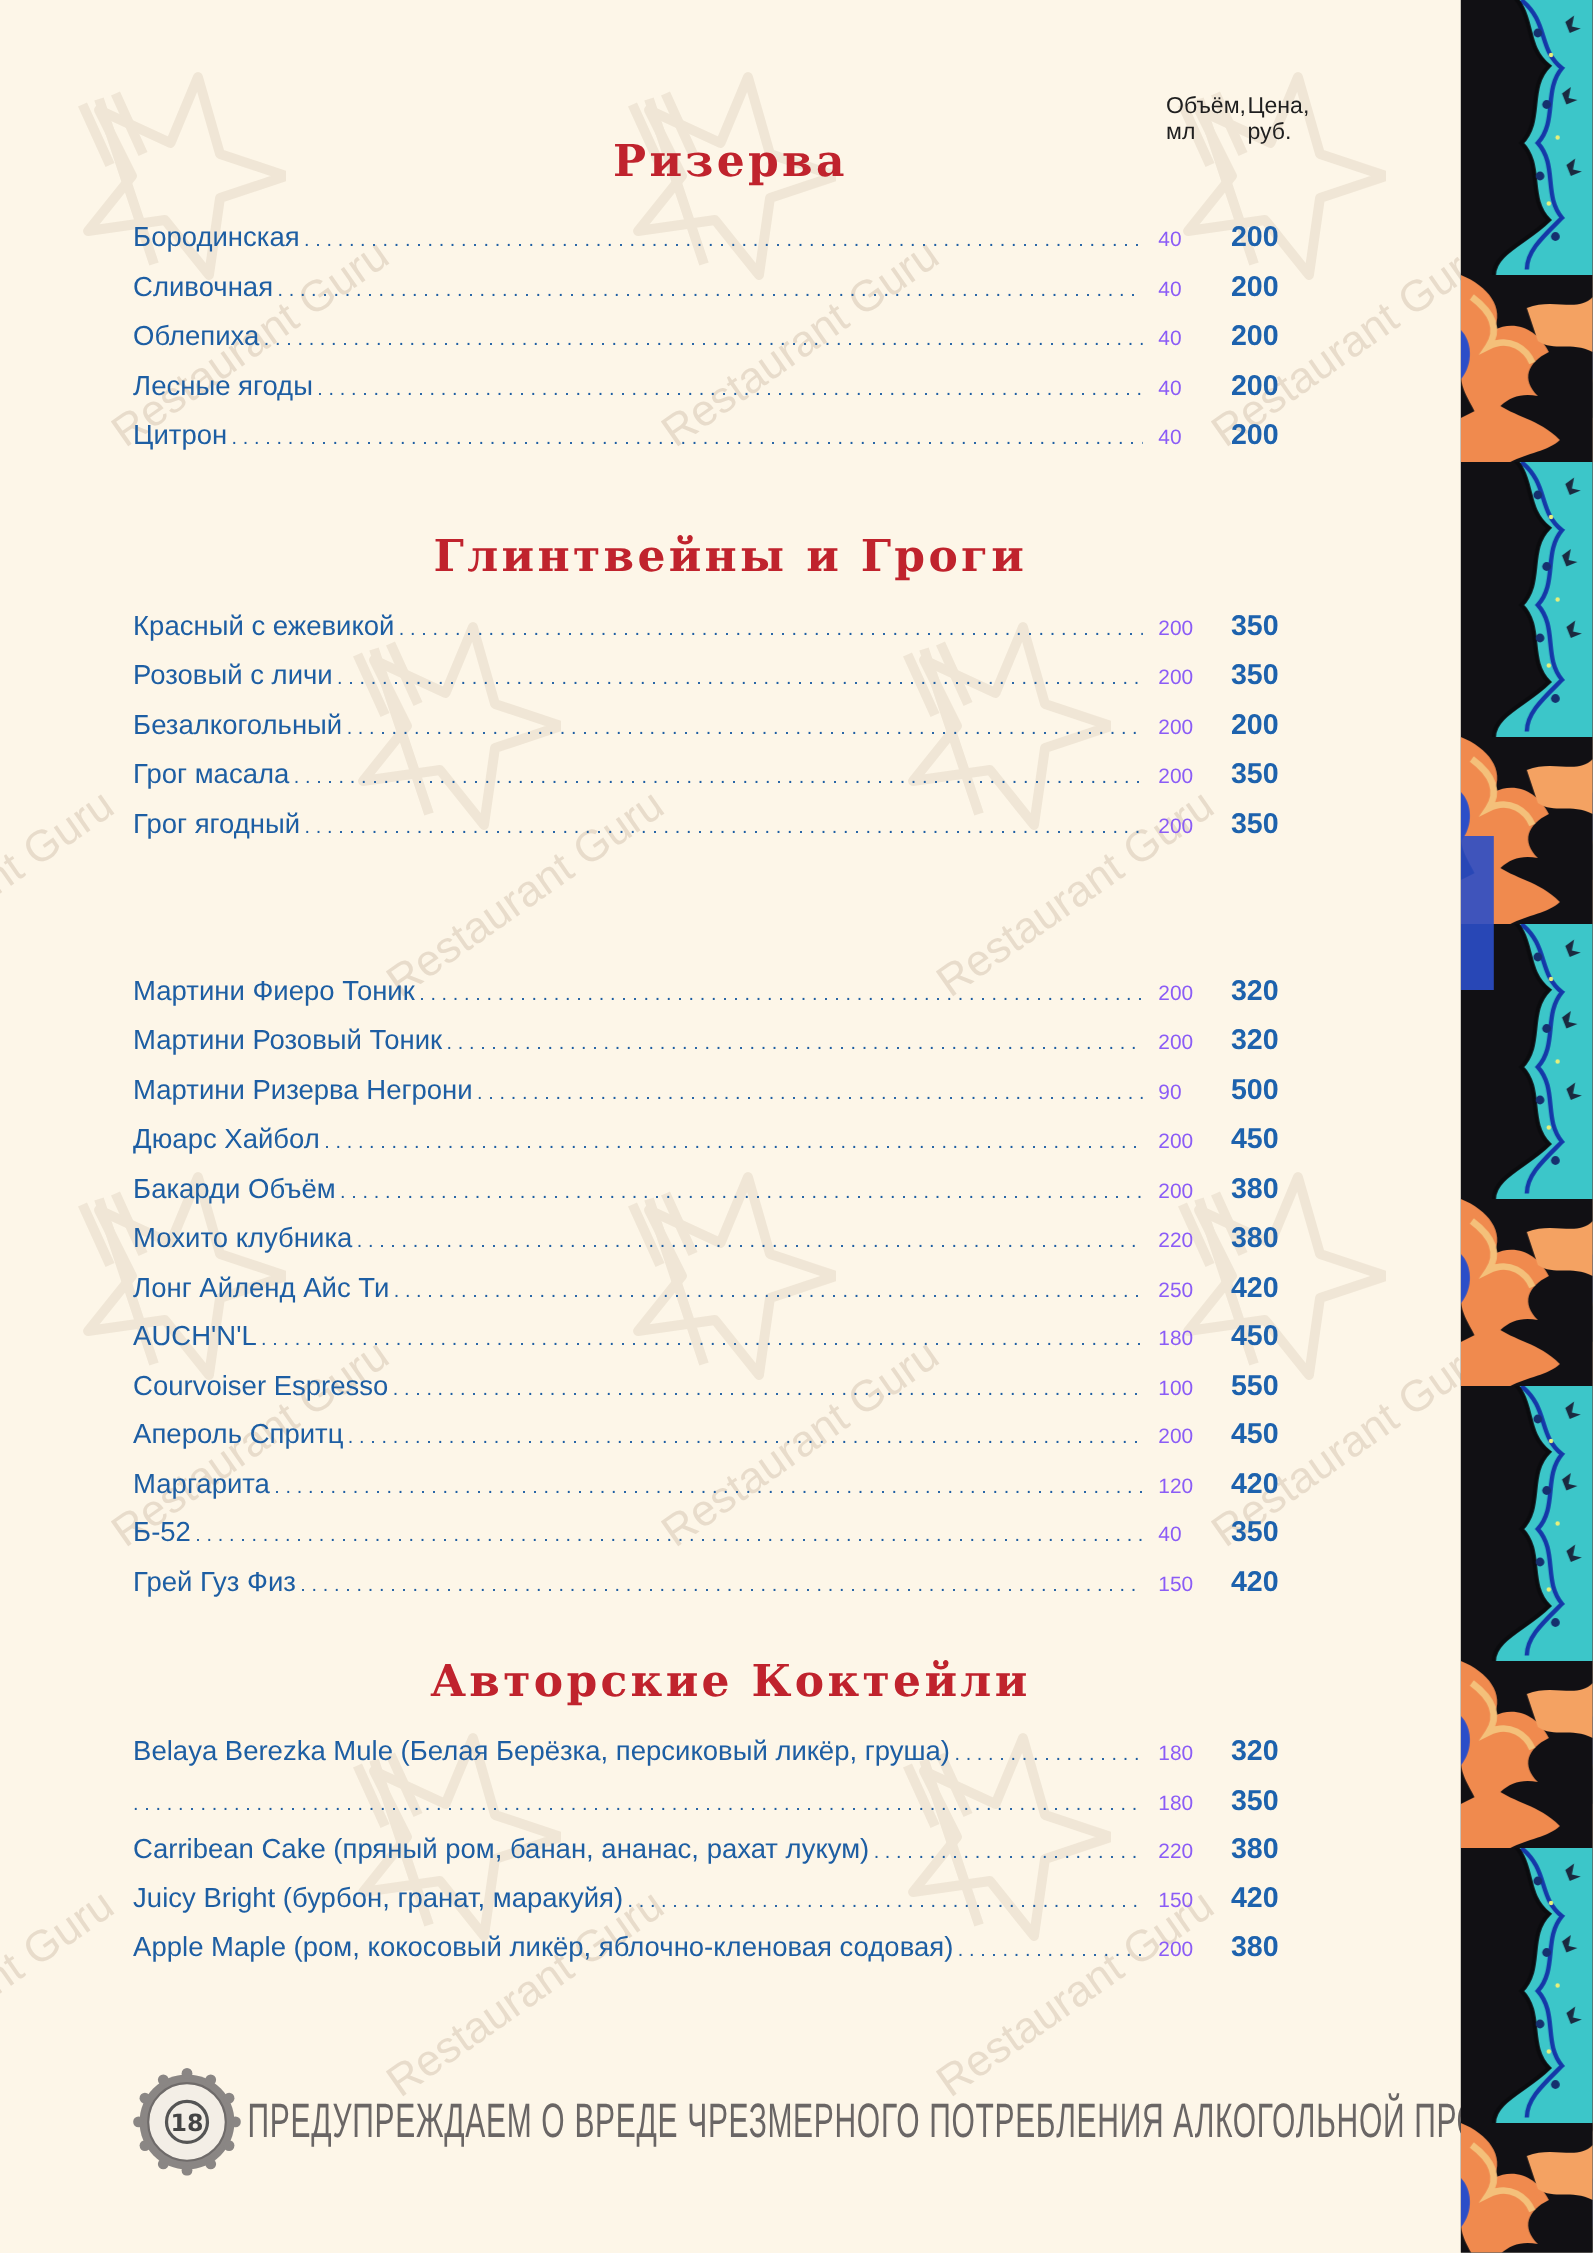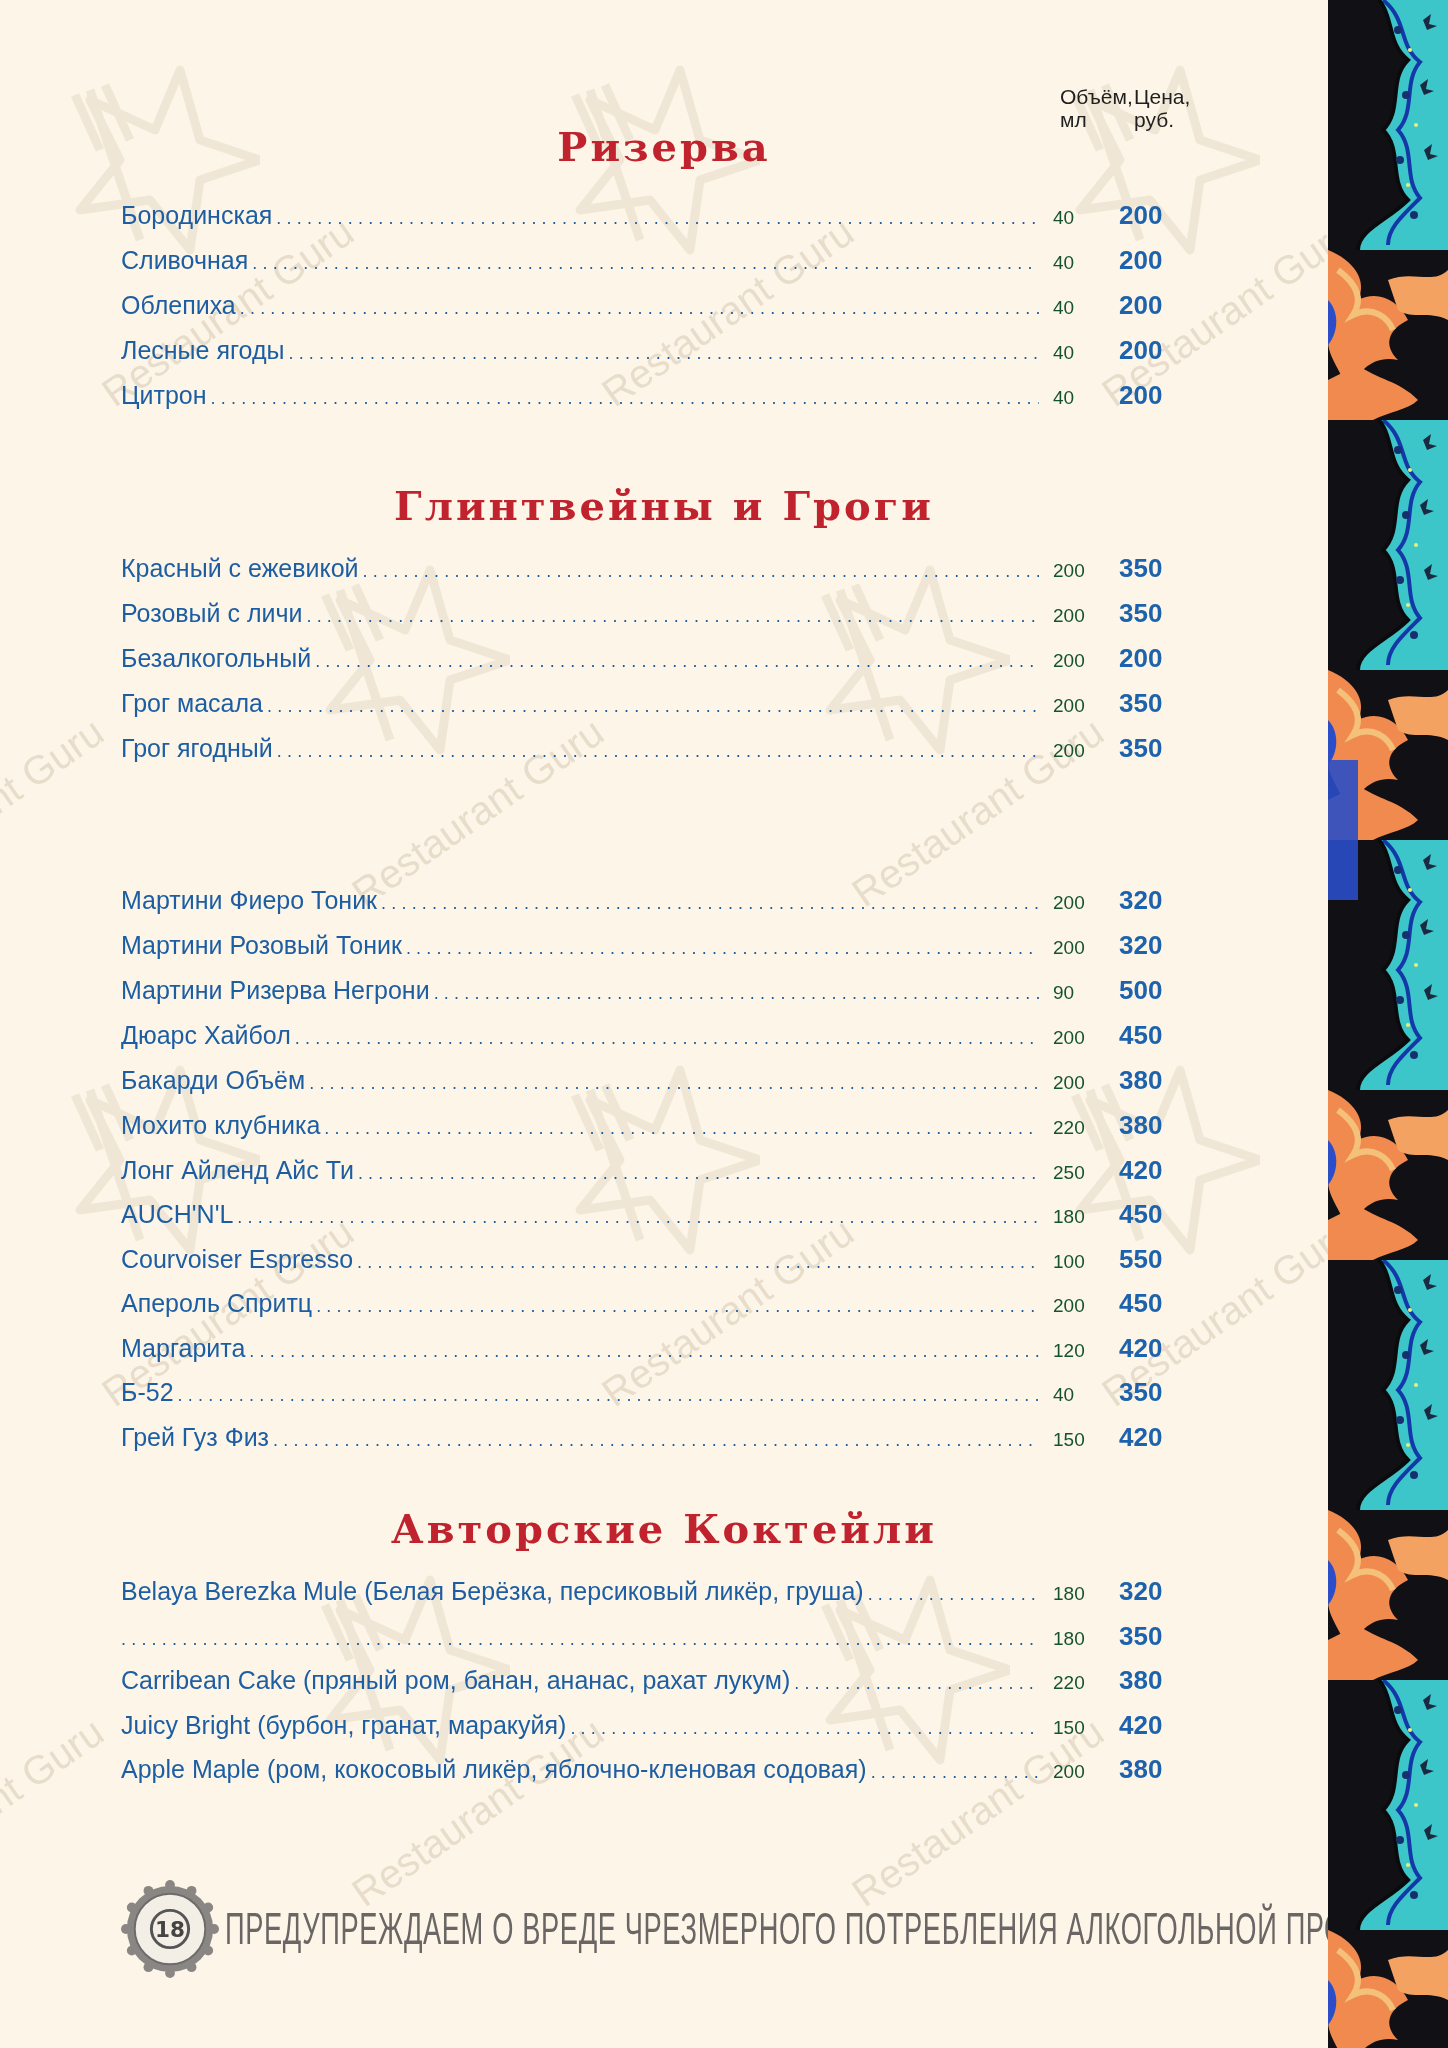--- a/index.html
+++ b/index.html
@@ -22,21 +22,21 @@
   .section-title {
     position: absolute; left: 0; width: 1328px; text-align: center;
     color: #c0232d; font-family: "DejaVu Serif", serif; font-weight: bold;
     font-size: 40px; letter-spacing: 3px;
   }
 
   .item { position: absolute; left: 121px; width: 1060px; height: 40px; display: flex; align-items: baseline; justify-content: center; }
   .item .name { color: #1d5ea3; font-size: 25px; white-space: nowrap; padding-right: 4px; }
   .item .dots { flex: 1; overflow: hidden; white-space: nowrap; color: #1d5ea3; font-size: 18px; letter-spacing: 5.2px; }
   .item .dots::after { content: "................................................................................................................................................................................"; }
-  .item .vol { width: 66px; text-align: left; padding-left: 14px; font-size: 19px; color: #14532d; box-sizing: content-box; }
+  .item .vol { width: 66px; text-align: left; padding-left: 14px; font-size: 19px; color: #8b5cf6; box-sizing: content-box; }
   .item .price { width: 62px; text-align: left; padding-left: 0; font-size: 26px; font-weight: bold; color: #1d62ad; }
 
   .footer { position: absolute; left: 121px; top: 1880px; display: flex; align-items: center; }
   .badge { width: 98px; height: 98px; }
   .warning { margin-left: 6px; font-family: "Liberation Sans Narrow", "Liberation Sans", sans-serif; font-size: 44px; color: #6a6665; transform: scaleX(0.62); transform-origin: left center; white-space: nowrap; letter-spacing: 1px; }
 
   .border-pattern { position: absolute; right: 0; top: 0; width: 120px; height: 2048px; overflow: hidden; background: #0d0d10; }
 </style>
 </head>
 <body>

